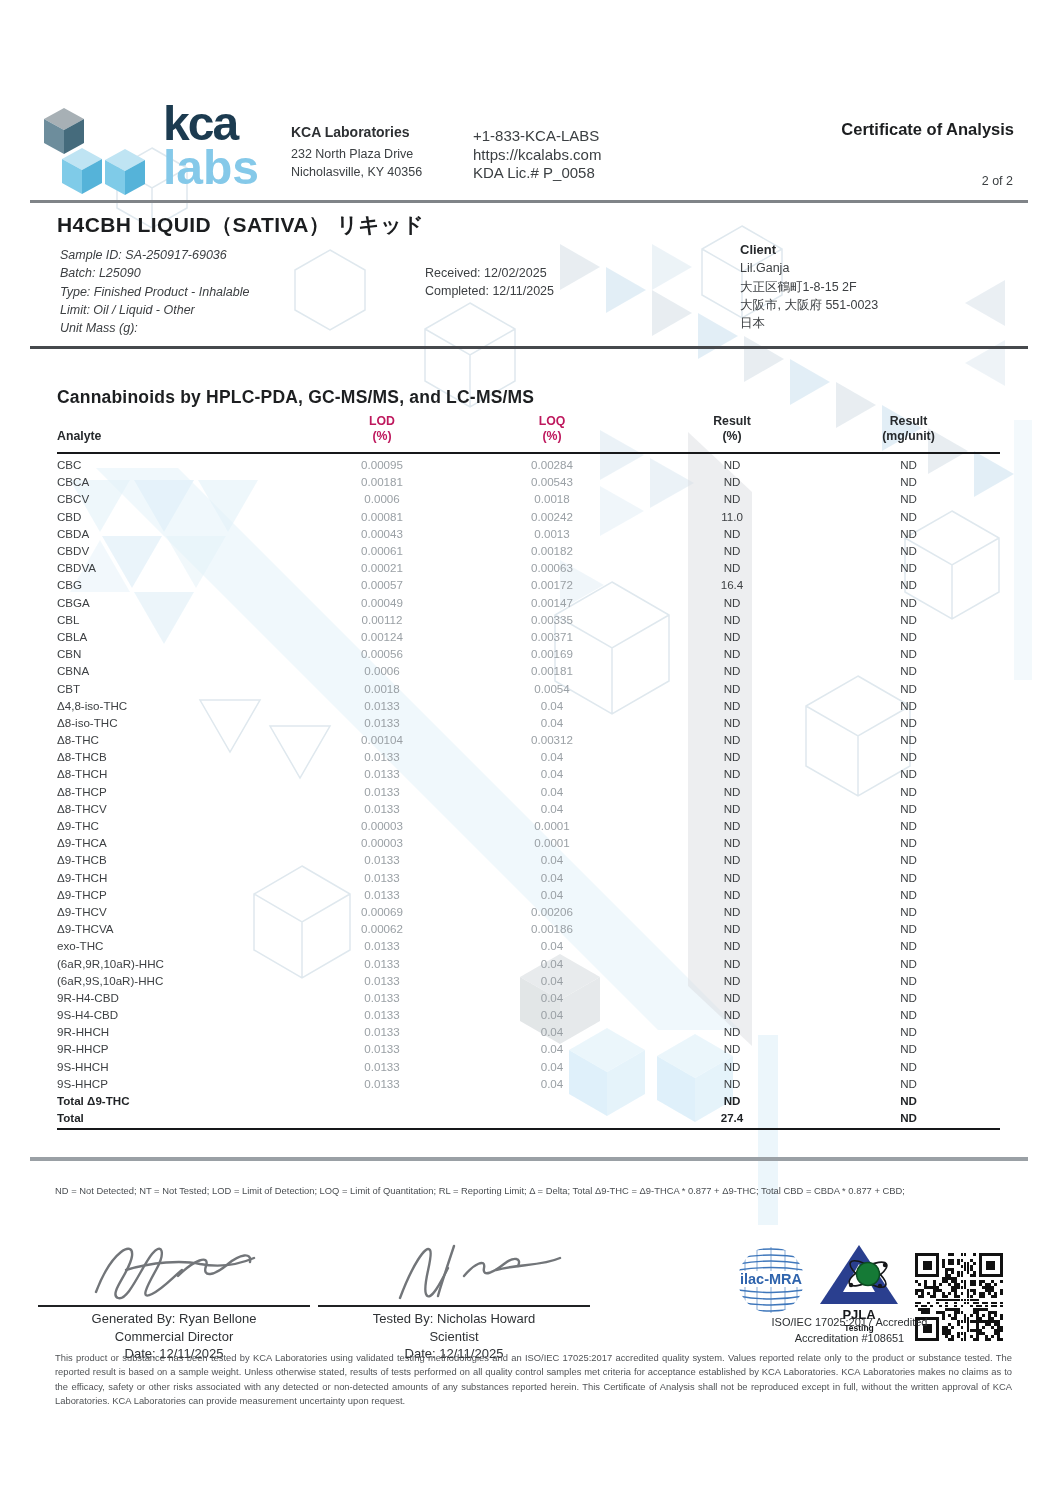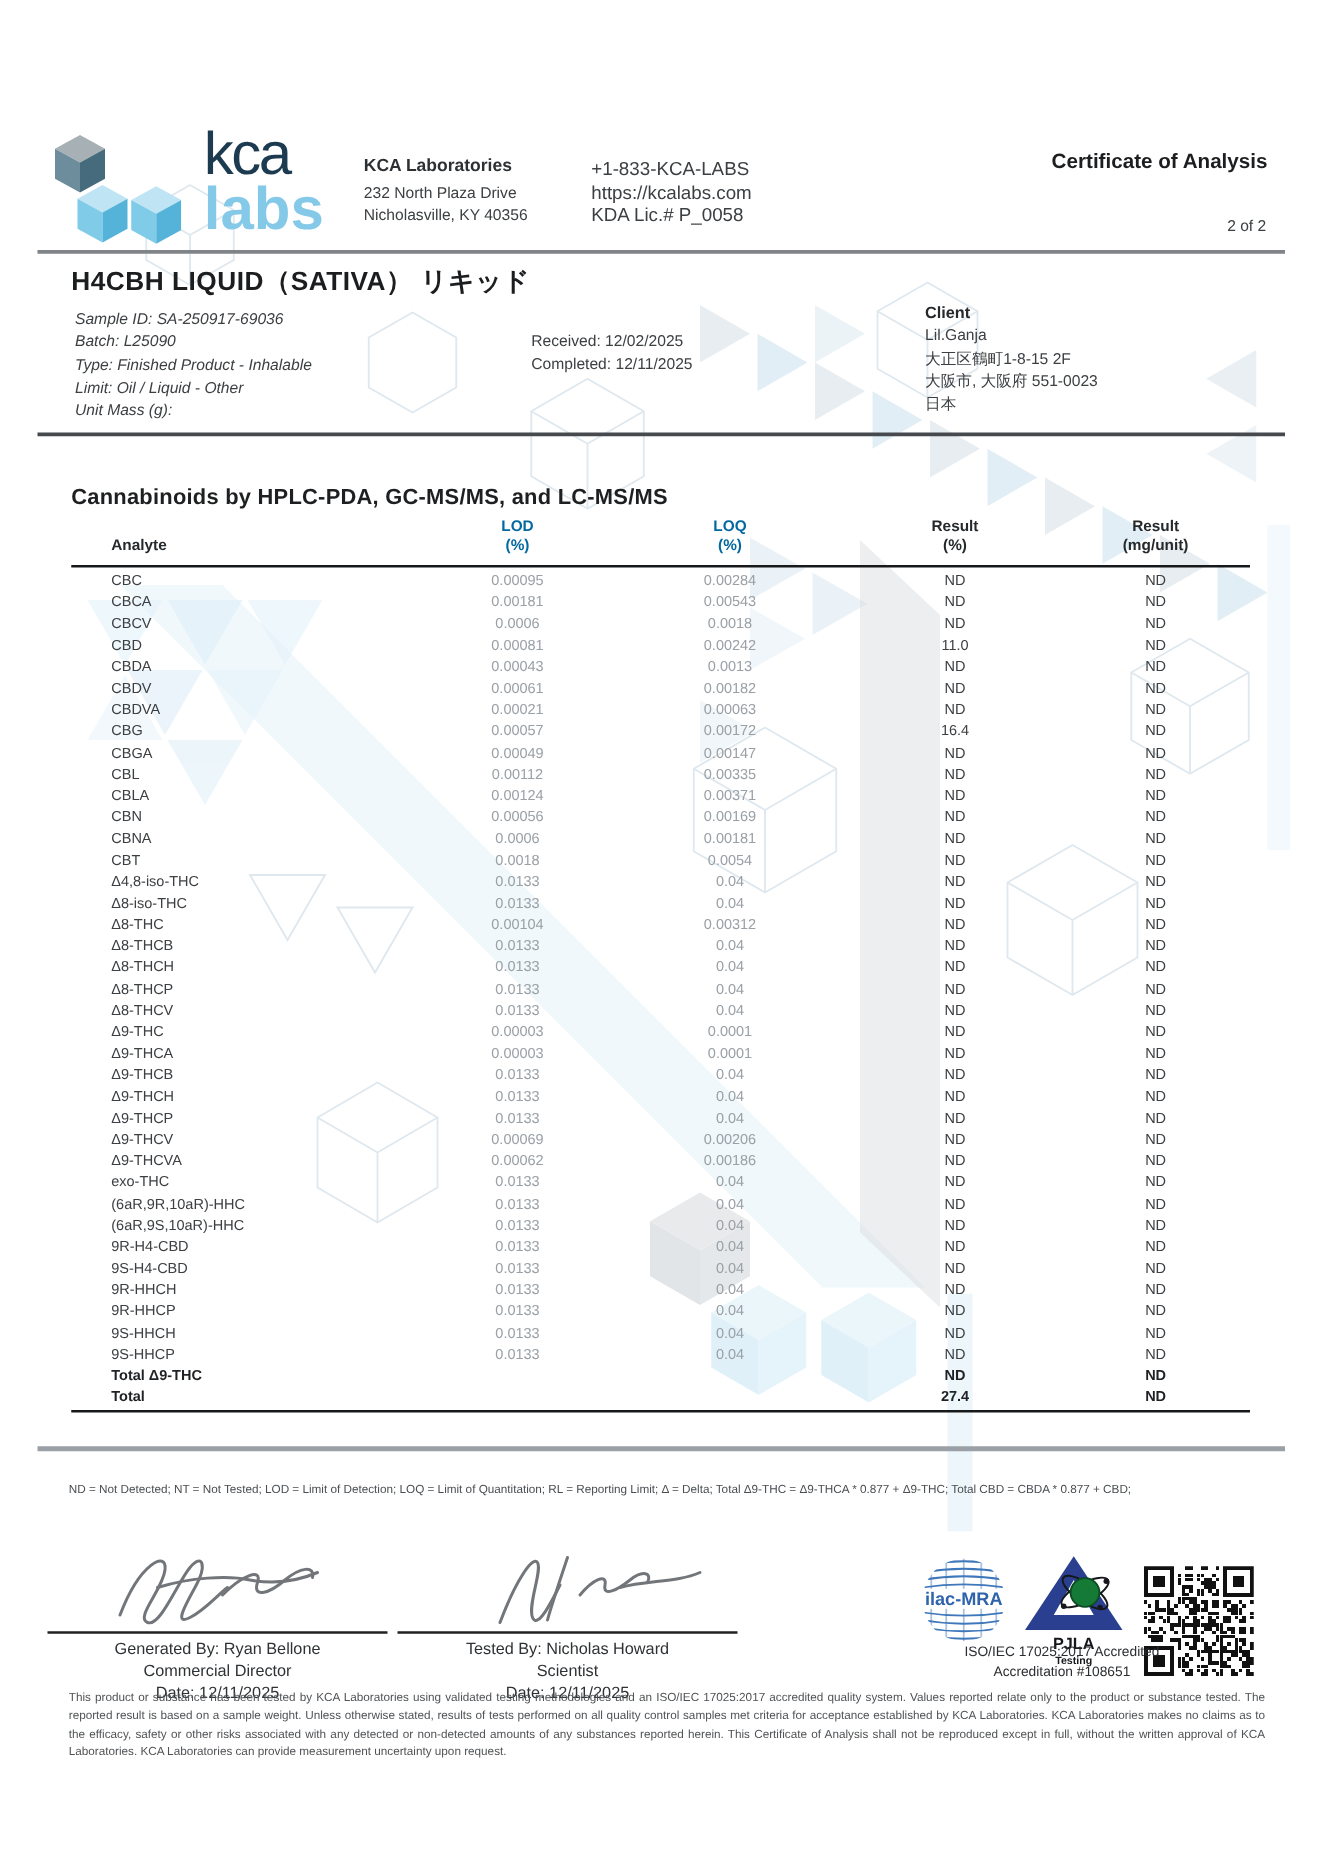--- a/index.html
+++ b/index.html
@@ -3,21 +3,21 @@
 <meta charset="utf-8">
 <style>
   html,body{margin:0;padding:0;background:#ffffff;}
   .page{position:relative;width:1058px;height:1497px;background:#fff;overflow:hidden;
         font-family:"Liberation Sans",sans-serif;color:#3d4043;}
   .wm{position:absolute;inset:0;z-index:0;pointer-events:none;}
   .content{position:absolute;inset:0;z-index:2;}
   .abs{position:absolute;}
 
   
-  .logo-kca{left:163px;top:100px;font-size:48px;font-weight:400;color:#1c3b50;letter-spacing:-2px;line-height:1;}
+  .logo-kca{left:163px;top:100px;font-size:48px;font-weight:700;color:#1c3b50;letter-spacing:-2px;line-height:1;}
   .logo-labs{left:163px;top:144px;font-size:48px;font-weight:700;color:#85c9e9;letter-spacing:0px;line-height:1;}
   .company-block{left:291px;top:123px;font-size:12.5px;line-height:18px;color:#3c4043;}
   .company-name{font-size:14px;font-weight:700;color:#2d3033;margin-bottom:4px;}
   .contact-block{left:473px;top:127px;font-size:15px;line-height:18.5px;color:#3c4043;}
   .coa-title{right:44px;top:120px;font-size:16.5px;font-weight:700;color:#1c1e20;}
   .page-num{right:45px;top:174px;font-size:12.5px;color:#3c4043;}
   .rule-top{left:30px;width:998px;top:200px;height:3px;background:#808488;}
   .rule-info{left:30px;width:998px;top:346px;height:3px;background:#46494d;}
 
   .product-title{left:57px;top:211px;font-size:21px;font-weight:700;color:#1b1d1f;letter-spacing:.4px;}
@@ -27,27 +27,27 @@
   .client-label{font-weight:700;font-size:13px;color:#26292c;}
 
   .section-title{left:57px;top:387px;font-size:17.5px;font-weight:700;color:#1d1f21;letter-spacing:.2px;}
 
   .thead{left:0;right:0;top:414px;display:flex;align-items:flex-end;padding:0 58px 0 57px;
          font-size:12.3px;font-weight:700;line-height:15px;}
   .rule-thead{left:57px;width:943px;top:452px;height:2px;background:#17181a;}
   .rule-tbot{left:57px;width:943px;top:1128px;height:2px;background:#17181a;}
   .rows{left:0;right:0;top:456px;}
   .trow{display:flex;align-items:center;height:17.2px;padding:0 58px 0 57px;font-size:11.6px;color:#3d4043;}
-  .c-analyte{width:250px;text-align:left;margin-left:32px;}
+  .c-analyte{width:250px;text-align:left;}
   .c-lod{width:150px;text-align:center;}
   .c-loq{width:190px;text-align:center;}
   .c-res{width:170px;text-align:center;}
   .c-mg{flex:1;text-align:center;}
   .val-gray{color:#9aa0a5;}
-  .gray-h{color:#0369a1;text-align:center;}
+  .gray-h{color:#be185d;text-align:center;}
   .dark-h{color:#26292c;text-align:center;}
   .total-row{font-weight:700;color:#1f2225;}
   .total-row .val-gray{color:#1f2225;}
 
   .footnote{left:55px;top:1137px;width:960px;font-size:9.4px;color:#4a4e52;white-space:nowrap;margin-top:48px;}
   .rule-gray{left:30px;width:998px;top:1157px;height:4px;background:#9aa0a5;}
 
   .sig-line{height:2px;background:#202224;top:1305px;}
   .sig-text{top:1310px;width:272px;text-align:center;font-size:13px;line-height:17.5px;color:#2f3235;}
   .accr-text{left:722px;top:1315px;width:255px;text-align:center;font-size:11px;font-weight:400;

